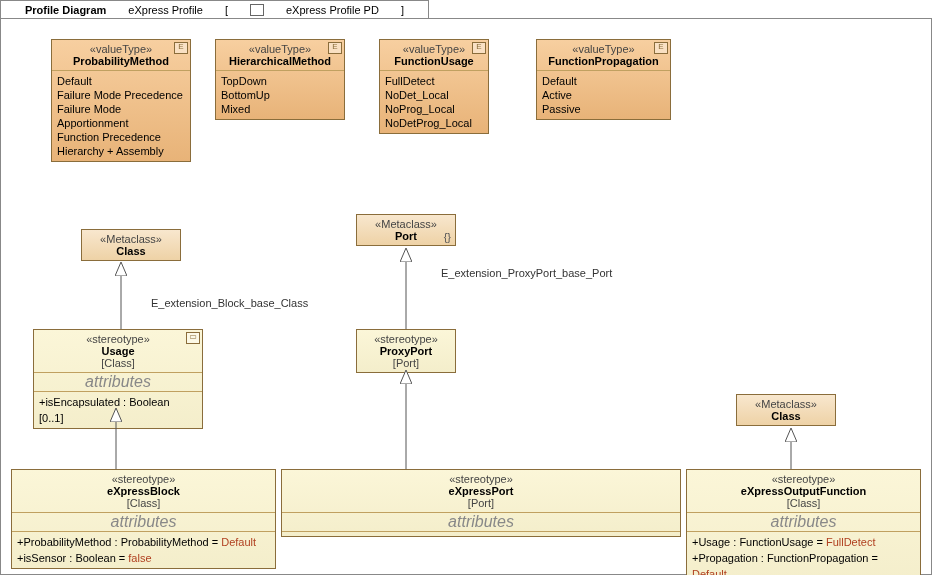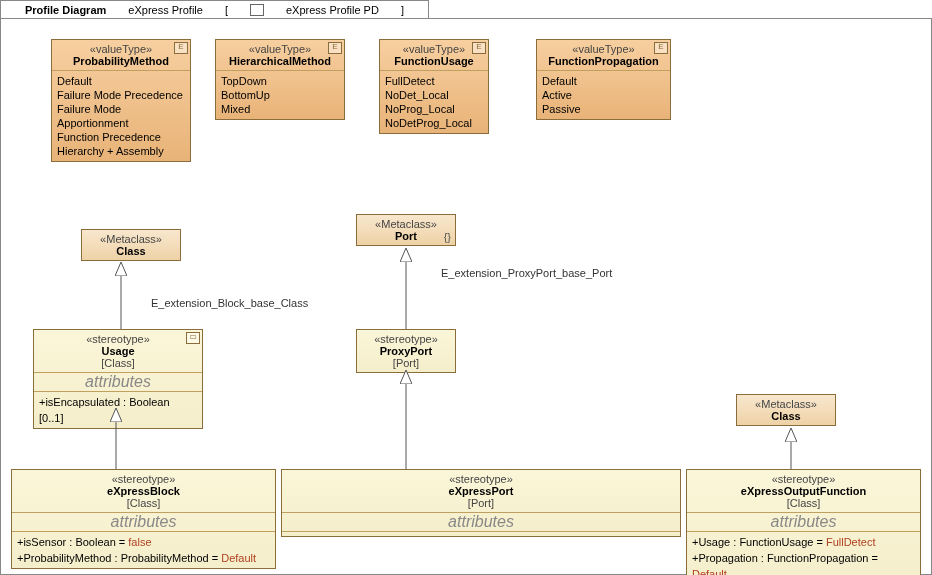--- a/index.html
+++ b/index.html
@@ -136,22 +136,22 @@
     </div>
 
     <div class="box st" style="left:10px;top:450px;width:265px">
       <div class="hdr">
           <div class="guil">«stereotype»</div>
           <div class="nm">eXpressBlock</div>
           <div class="sub">[Class]</div>
         </div>
       <div class="attrlbl">attributes</div>
       <div class="attrs">
+        <div><span>+ProbabilityMethod : ProbabilityMethod = </span><span class="red">Default</span></div>
         <div><span>+isSensor : Boolean = </span><span class="red">false</span></div>
-        <div><span>+ProbabilityMethod : ProbabilityMethod = </span><span class="red">Default</span></div>
       </div>
     </div>
 
     <div class="box st" style="left:280px;top:450px;width:400px">
       <div class="hdr">
           <div class="guil">«stereotype»</div>
           <div class="nm">eXpressPort</div>
           <div class="sub">[Port]</div>
         </div>
       <div class="attrlbl">attributes</div>

